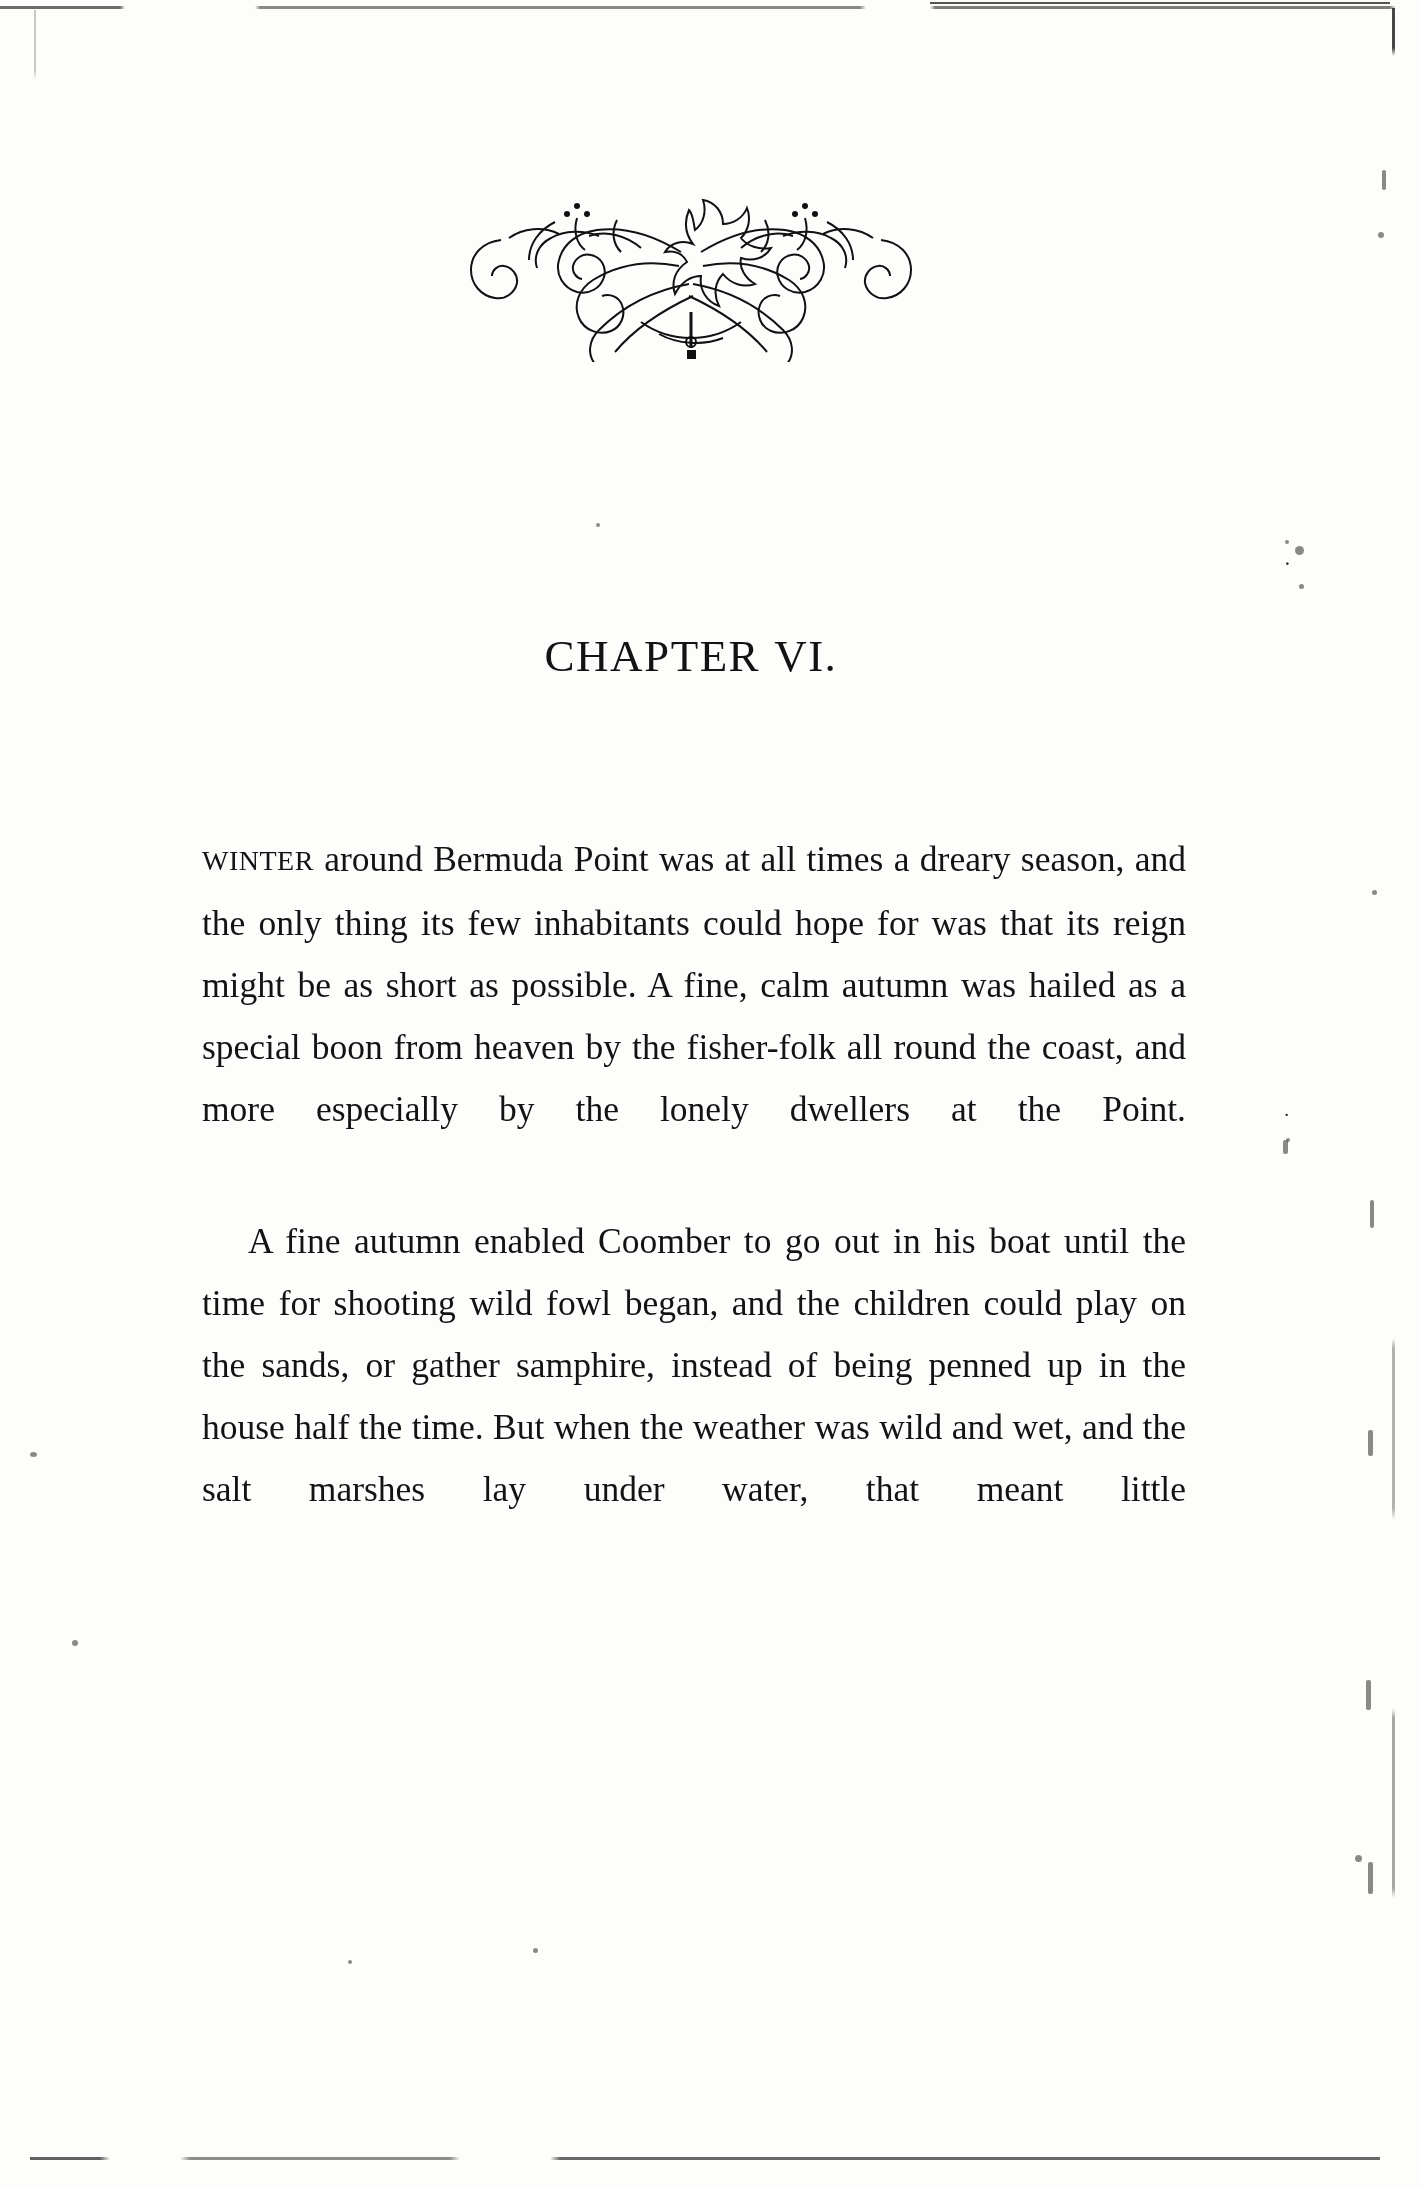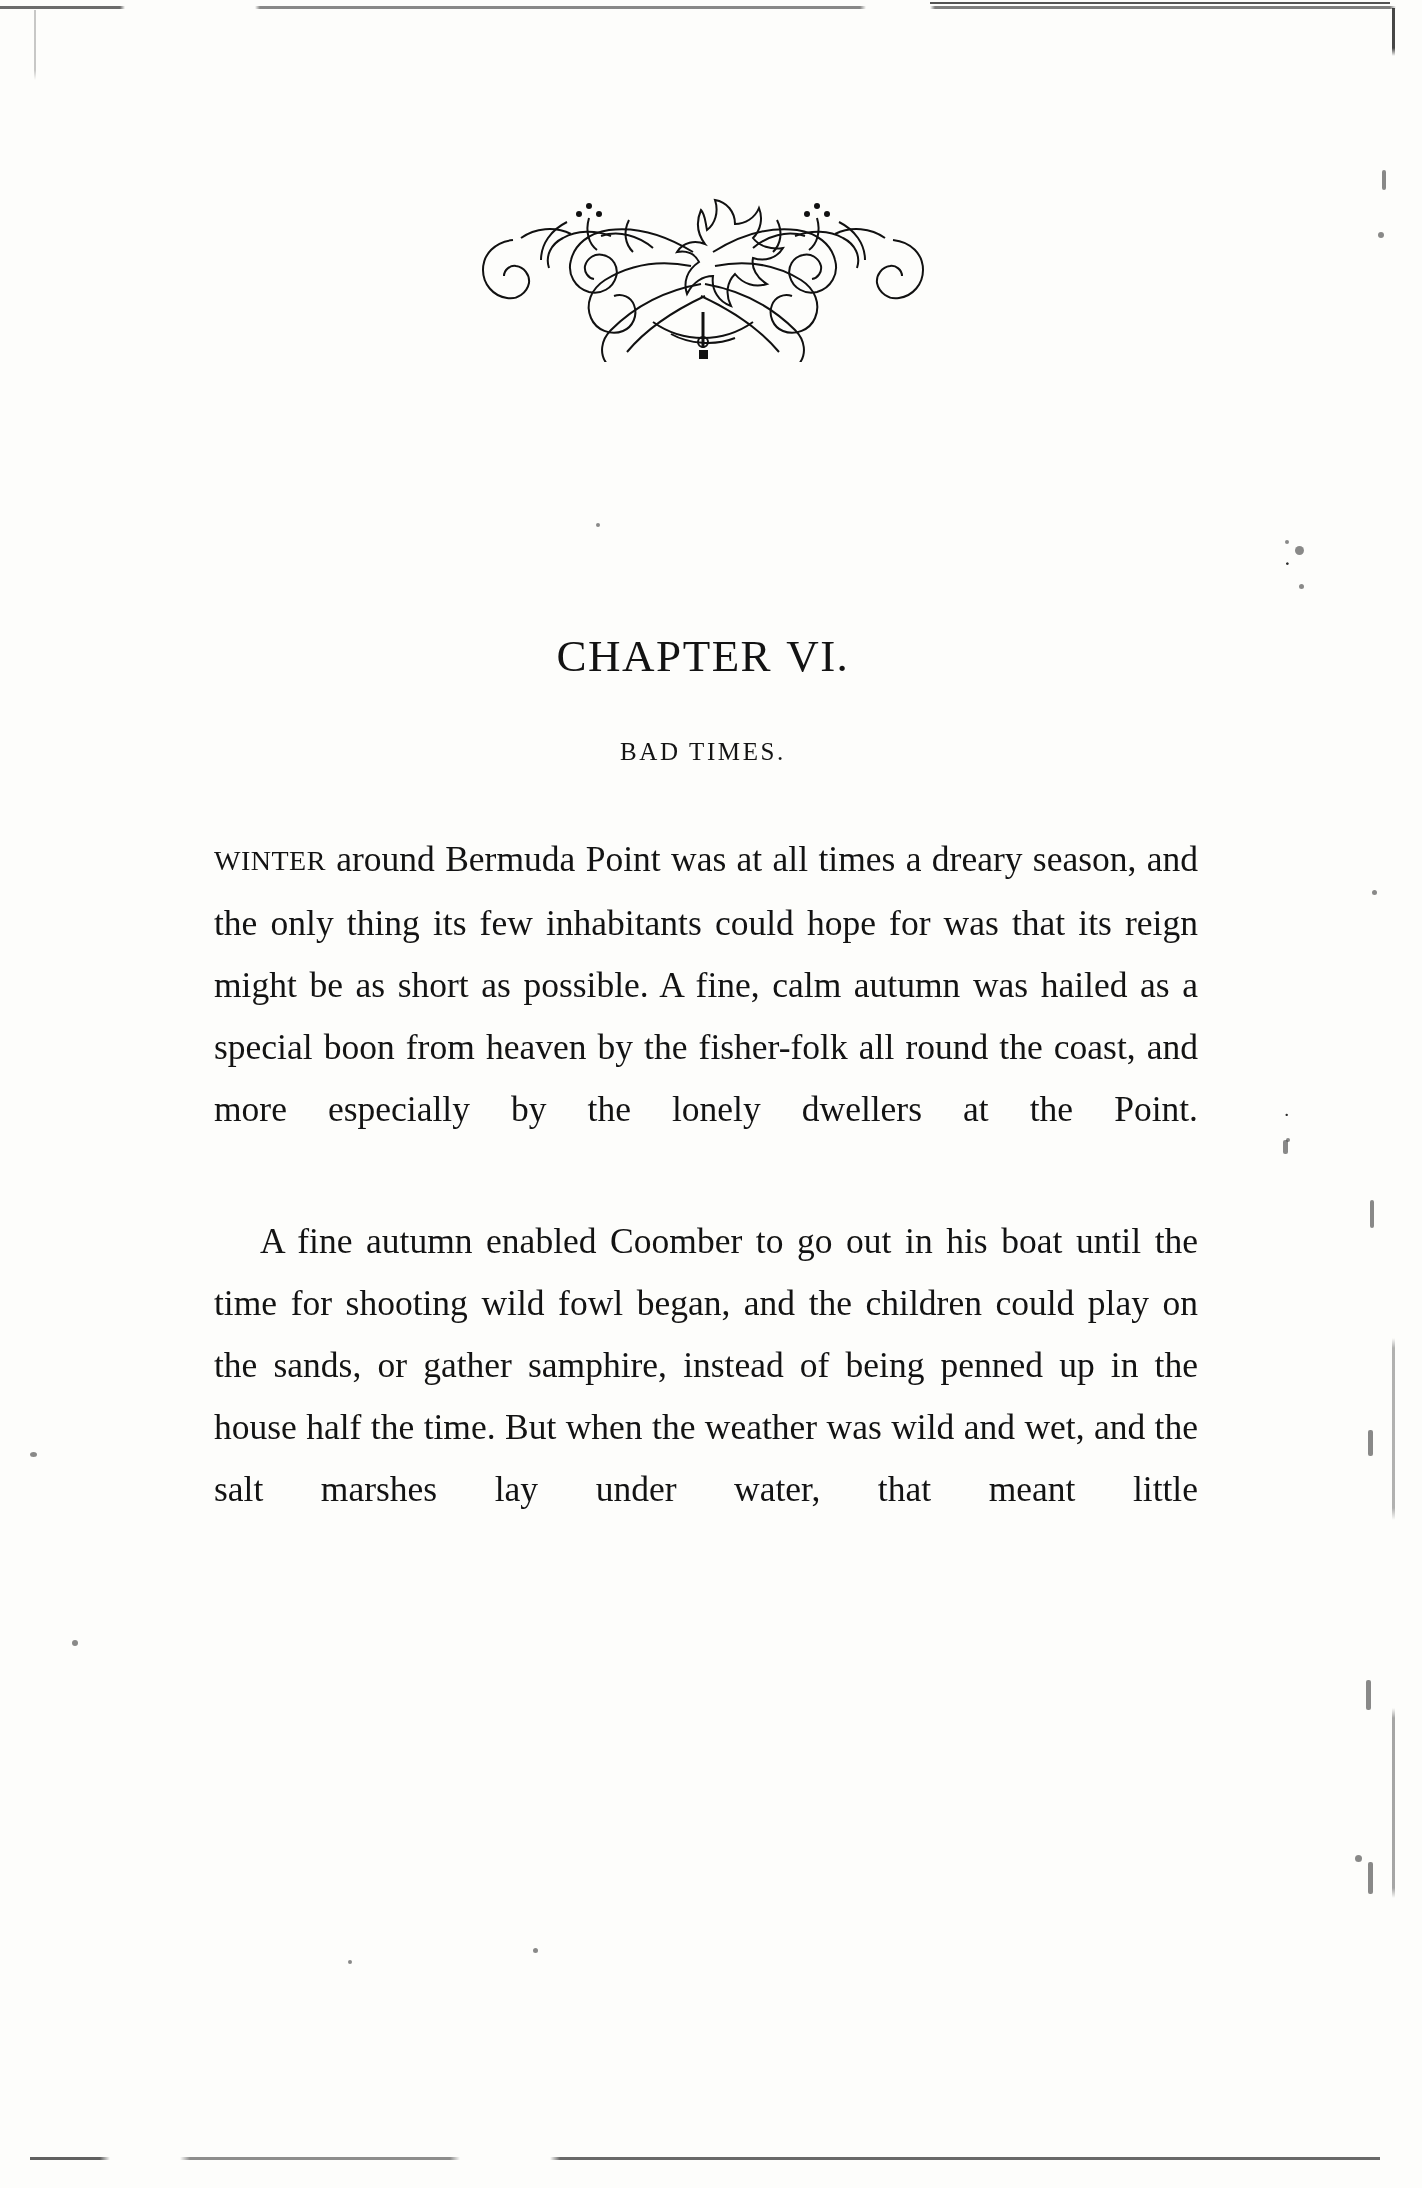--- a/index.html
+++ b/index.html
@@ -79,21 +79,21 @@
   .speck {
     position: absolute;
     background: #2a2a2a;
     border-radius: 50%;
     opacity: .55;
   }
 
   
   .content {
     position: absolute;
-    left: 198px;
+    left: 186px;
     top: 0;
     width: 1010px;
     height: 1584px;
   }
 
   .ornament {
     position: absolute;
     top: 192px;
     left: 155px;
     width: 700px;
@@ -246,21 +246,20 @@
           <path d="M276 28 c-6 12 -4 24 4 32" fill="none"></path>
           <path d="M424 28 c6 12 4 24 -4 32" fill="none"></path>
         </g>
       </svg>
     </div>
 
     <div class="chapter-title">
       <span>CHAPTER</span><span class="num">VI.</span>
     </div>
 
-    <div class="chapter-subtitle">BAD TIMES.</div>
 
     <div class="body-text">
       <p class="para first"><span class="smallcaps">WINTER</span><span> around Bermuda Point was at all times a dreary season, and the only thing its few inhabitants could hope for was that its reign might be as short as possible.  A fine, calm autumn was hailed as a special boon from heaven by the fisher-folk all round the coast, and more especially by the lonely dwellers at the Point.</span></p>
       <p class="para indent"><span>A fine autumn enabled Coomber to go out in his boat until the time for shooting wild fowl began, and the children could play on the sands, or gather samphire, instead of being penned up in the house half the time.  But when the weather was wild and wet, and the salt marshes lay under water, that meant little</span></p>
     </div>
 
   </div>
 </div>
 
 </body></html>

